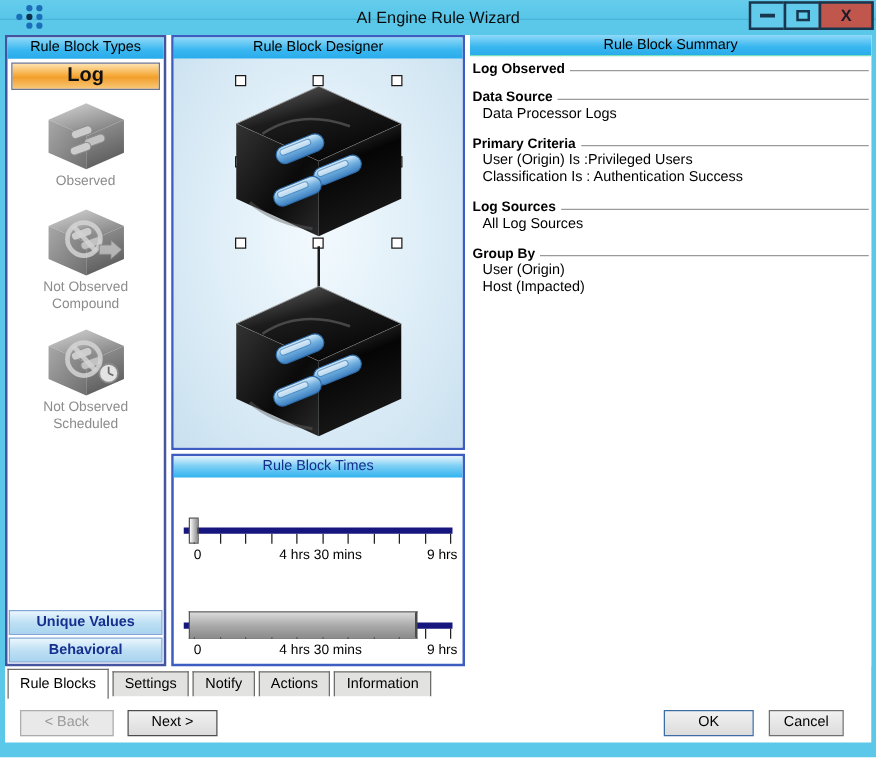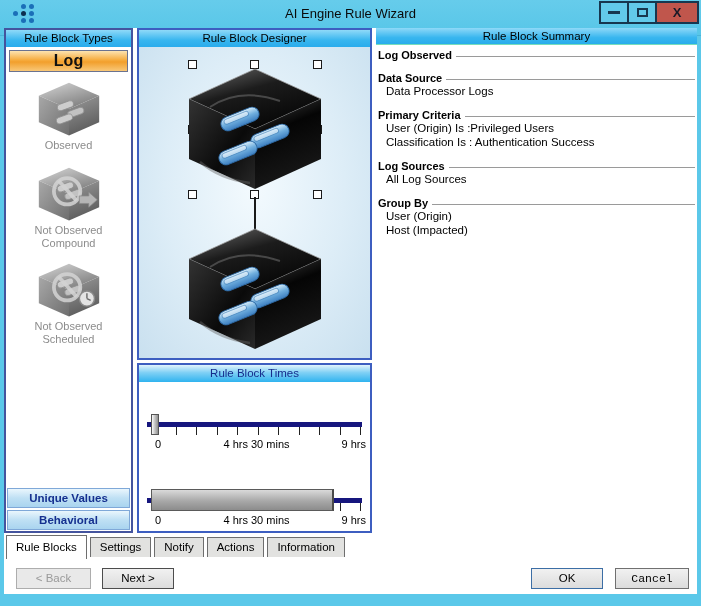--- a/index.html
+++ b/index.html
@@ -3,21 +3,21 @@
 <meta charset="utf-8">
 <style>
   * { margin:0; padding:0; box-sizing:border-box; }
   html,body { font-family:"Liberation Sans", sans-serif; }
   #window {
     position:relative; width:701px; height:606px;
     background:#5BC8E9; overflow:hidden;
     font-size:11.5px; color:#000;
   }
   
-  #titlebar { position:absolute; left:0; top:0; width:701px; height:36px;
+  #titlebar { position:absolute; left:0; top:0; width:701px; height:16px;
     background:linear-gradient(#66CCEB,#57C6E8); border-bottom:1px solid #49b4d8; }
   .title-text { position:absolute; left:0; right:0; top:6px; text-align:center;
     font-size:13px; color:#0a0a0a; }
   .app-icon { position:absolute; left:13px; top:4px; width:26px; height:20px; }
   .app-icon .dotrow { display:flex; gap:3px; margin-bottom:2px; }
   .app-icon .dot { width:5px; height:5px; border-radius:50%; background:#1B6FB8; }
   .app-icon .dot.dark { background:#0D2F50; }
   .app-icon .dotrow.indent { margin-left:8px; }
   .win-controls { position:absolute; right:2px; top:1px; display:flex; }
   .win-btn { height:23px; border:2px solid #17374F; margin-left:-2px;
@@ -87,21 +87,21 @@
   .tab { border:1px solid #6e6e6e; border-bottom:none; padding:0 9px; cursor:pointer;
     font-size:11.5px; }
   .tab.active { background:#fff; height:24px; line-height:22px; position:relative; z-index:2; }
   .tab.inactive { background:#E2E2E0; height:20px; line-height:19px; margin-top:2px; margin-left:3px; }
   
   .btn { position:absolute; top:540px; height:21px; text-align:center; line-height:19px;
     font-size:11.5px; background:linear-gradient(#f1f1f1,#dcdcdc); border:1px solid #707070; cursor:pointer; }
   #btn-back { left:12px; width:75px; background:#E9E9E9; border-color:#ADADAD; color:#9a9a9a; cursor:default; }
   #btn-next { left:98px; width:72px; border-color:#4d4d4d; }
   #btn-ok { left:527px; width:72px; border-color:#3C6EA5; }
-  #btn-cancel { left:611px; width:74px;font-family:Liberation Mono, monospace; }
+  #btn-cancel { left:611px; width:60px; }
 </style>
 </head>
 <body>
 
 <svg width="0" height="0" style="position:absolute">
   <defs>
     <linearGradient id="gTop" x1="0" y1="0" x2="0.6" y2="1">
       <stop offset="0" stop-color="#6e6e6e"></stop>
         <stop offset="0.45" stop-color="#1c1c1c"></stop>
         <stop offset="1" stop-color="#060606"></stop>

